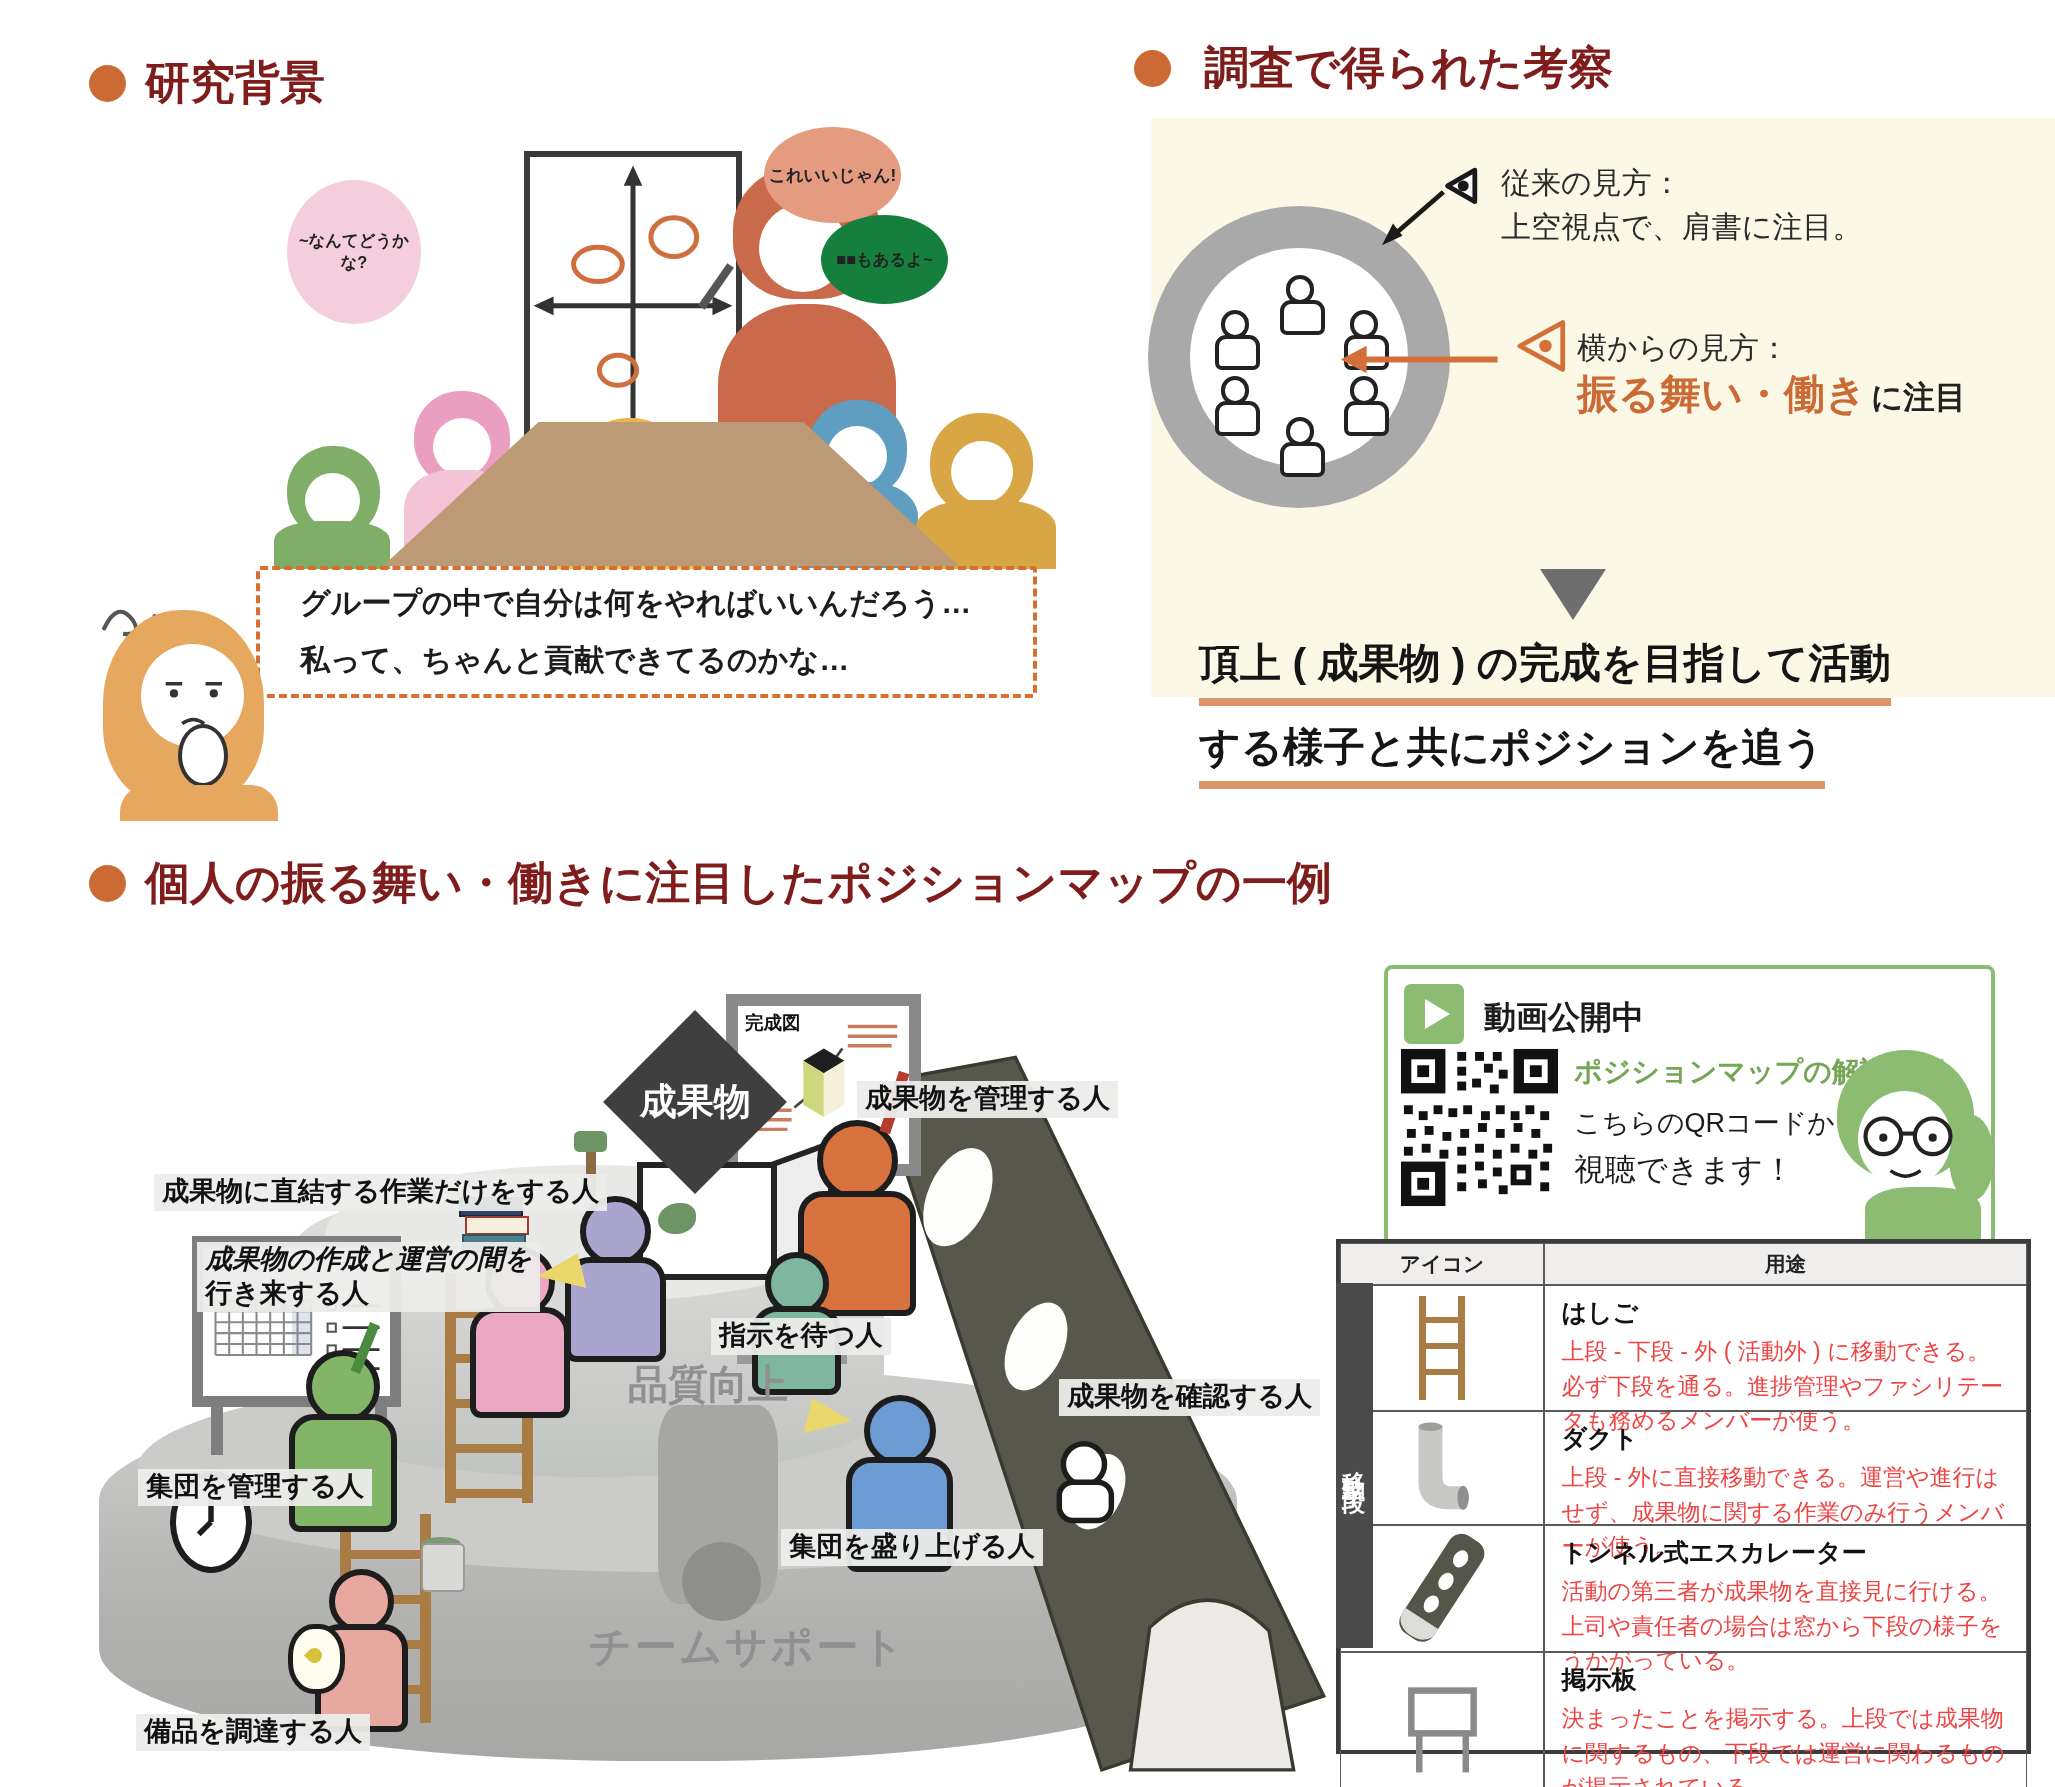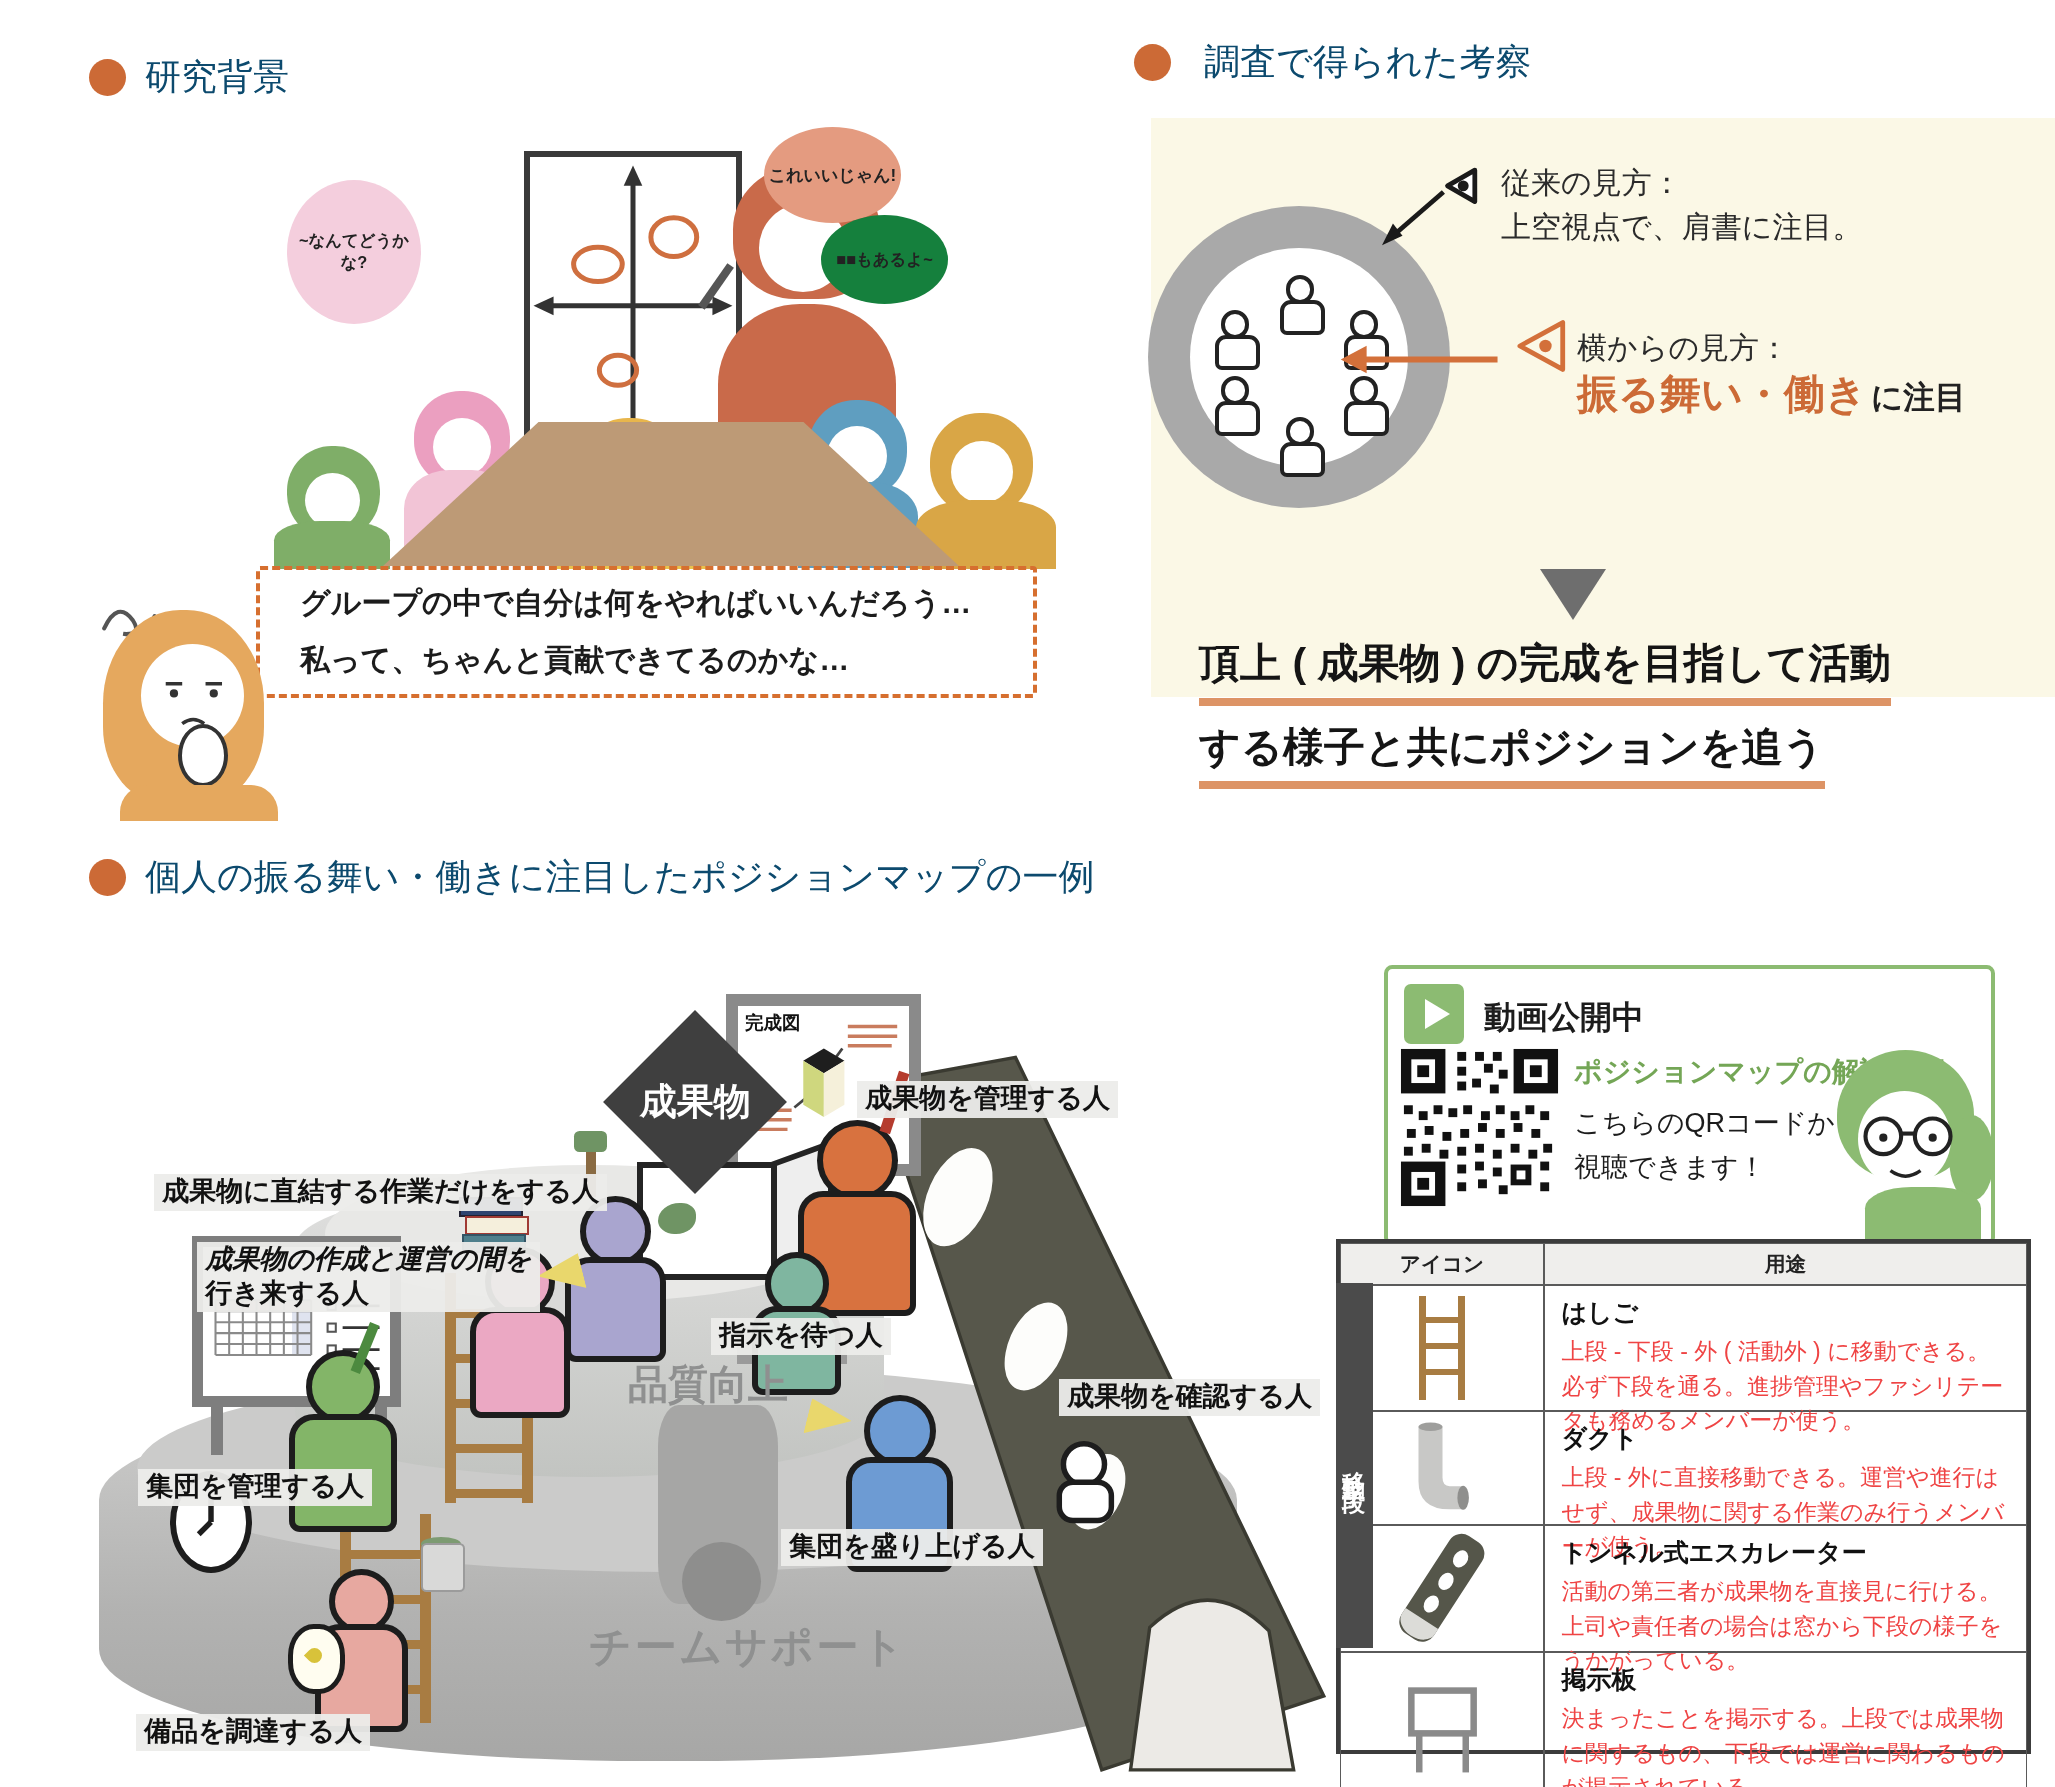--- a/index.html
+++ b/index.html
@@ -1,20 +1,20 @@
 <!DOCTYPE html>
 <html style="font-size:11px"><head>
 <meta charset="utf-8">
 <style>
   html,body{margin:0;padding:0;background:#fff;}
   #canvas{position:relative;width:2056px;height:1787px;background:#fff;overflow:hidden;
           font-family:"Liberation Sans","DejaVu Sans",sans-serif;}
   .abs{position:absolute;}
   
-  .h{position:absolute;display:flex;align-items:center;gap:19px;font-weight:normal;color:#0c4a6e;font-size:36px;white-space:nowrap;}
+  .h{position:absolute;display:flex;align-items:center;gap:19px;font-weight:bold;color:#7f1d1d;font-size:45px;white-space:nowrap;}
   .h .dot{width:37px;height:37px;border-radius:50%;background:#cc6a36;flex:0 0 auto;}
   
   #meeting{left:260px;top:127px;width:822px;height:442px;}
   .bub{position:absolute;display:flex;align-items:center;justify-content:center;border-radius:50%;
        font-weight:bold;color:#222;text-align:center;}
   .mtp div{position:absolute;}
   
   #worrybox{left:256px;top:566px;width:781px;height:132px;border:4.8px dashed #d66f2f;border-radius:4.1px;
             display:flex;flex-direction:column;justify-content:center;gap:16.4px;padding-left:40px;
             font-size:30px;font-weight:bold;color:#1c1c1c;box-sizing:border-box;}
@@ -418,21 +418,21 @@
           <rect x="80" y="84" width="6" height="6"></rect>
         </g>
       <g fill="#111">
           <rect x="13" y="13" width="8" height="8"></rect>
           <rect x="89" y="13" width="8" height="8"></rect>
           <rect x="13" y="89" width="8" height="8"></rect>
         </g>
     </svg>
     <div style="left:186px;top:84px;font-size:28px;font-weight:bold;color:#74a656;">ポジションマップの解説動画</div>
     <div style="left:186px;top:136px;font-size:27px;color:#1c1c1c;">こちらのQRコードから</div>
-    <div style="left:186px;top:180px;font-size:27px;color:#1c1c1c;">視聴できます！</div>
+    <div style="left:186px;top:180px;font-size:31px;color:#1c1c1c;">視聴できます！</div>
     <div style="left:439px;top:81px;width:168px;height:191px;">
       <div class="abs" style="left:10.3px;top:0;width:137px;height:130px;background:#8cbb72;border-radius:50% 50% 46% 46%;"></div>
       <div class="abs" style="left:122px;top:65px;width:45px;height:86px;background:#8cbb72;border-radius:50%;"></div>
       <div class="abs" style="left:31px;top:41px;width:93px;height:96px;background:#fff;border-radius:50%;"></div>
       <svg class="abs" style="left:26px;top:63px;" width="110" height="48" viewBox="0 0 160 70">
         <circle cx="44" cy="34" r="26" fill="#fff" stroke="#222" stroke-width="6"></circle>
         <circle cx="116" cy="34" r="26" fill="#fff" stroke="#222" stroke-width="6"></circle>
         <line x1="70" y1="30" x2="90" y2="30" stroke="#222" stroke-width="6"></line>
         <circle cx="44" cy="36" r="6" fill="#222"></circle>
           <circle cx="116" cy="36" r="6" fill="#222"></circle>

